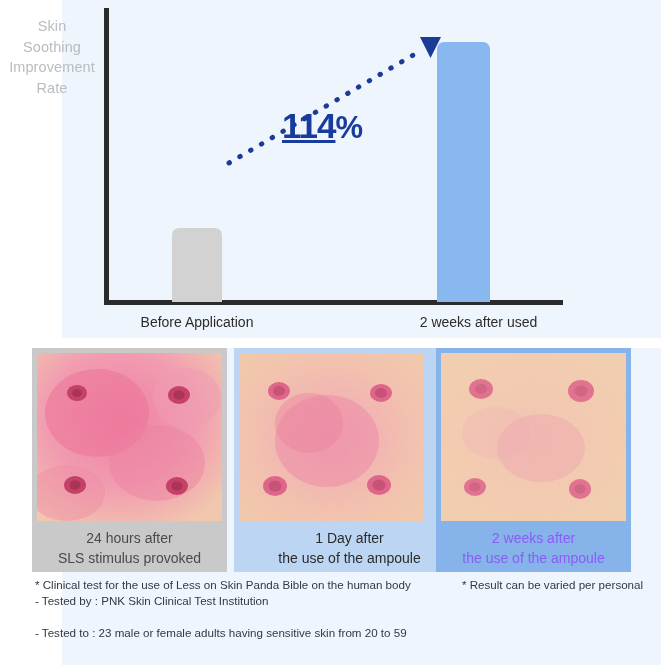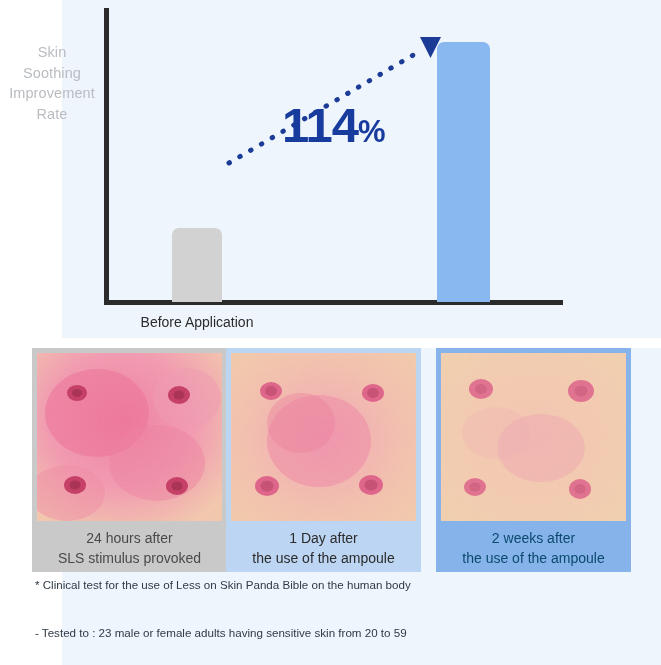--- a/index.html
+++ b/index.html
@@ -18,21 +18,21 @@
   .bg-white-strip{
     position:absolute;left:0;top:0;width:62px;height:665px;background:#ffffff;
   }
   .photo-gap{
     position:absolute;left:62px;top:338px;width:599px;height:10px;background:#ffffff;
   }
 
   
   .chart{position:absolute;left:0;top:0;width:661px;height:338px;}
   .y-axis-label{
-    position:absolute;left:4px;top:42px;width:96px;
+    position:absolute;left:4px;top:16px;width:96px;
     text-align:center;
     font-size:14.5px;line-height:20.5px;color:#b9bcc0;
     letter-spacing:0.1px;
     white-space:pre-line;
   }
   .axis-v{
     position:absolute;left:104px;top:8px;width:5px;height:297px;background:#2b2b2b;
   }
   .axis-h{
     position:absolute;left:104px;top:300px;width:459px;height:5px;background:#2b2b2b;
@@ -44,55 +44,55 @@
   .bar-after{
     left:437px;top:42px;width:53px;height:260px;background:#89b7ef;
   }
   .dotline{position:absolute;left:215px;top:28px;width:230px;height:150px;}
   .pct{
     position:absolute;left:282px;top:101px;
     color:#183b9e;font-weight:bold;
     font-family:"Liberation Sans", sans-serif;
     white-space:nowrap;
   }
-  .pct .num{font-size:49px;letter-spacing:-1px;line-height:49px;vertical-align:baseline;}
+  .pct .num{font-size:35px;letter-spacing:-1px;line-height:49px;vertical-align:baseline;text-decoration:underline;}
   .pct .sym{font-size:31px;line-height:49px;vertical-align:baseline;}
   .xtick{
     position:absolute;top:314px;
     font-size:14px;color:#2c2c2c;text-align:center;white-space:nowrap;
   }
   .xtick-1{left:96px;width:202px;}
   .xtick-2{left:367px;width:223px;}
 
   
   .panels{position:absolute;left:0;top:348px;width:661px;height:227px;}
   .panel{position:absolute;top:0;width:195px;height:224px;}
   .panel-1{left:32px;}
-  .panel-2{left:226px;}
+  .panel-2{left:234px;padding-left:36px;}
   .panel-3{left:436px;}
   .panel .frame{
     position:absolute;left:0;top:0;width:100%;height:100%;
     box-sizing:border-box;
   }
   .panel-1 .frame{background:#c9c9c9;border:0;}
   .panel-2 .frame{background:#bcd5f2;border:0;}
   .panel-3 .frame{background:#85b3ea;border:0;}
   .photo{
     position:absolute;left:5px;top:5px;width:185px;height:168px;
     overflow:hidden;
   }
   .skin{position:absolute;left:0;top:0;width:100%;height:100%;}
   .caption{
     position:absolute;left:0;right:0;bottom:4px;
     text-align:center;font-size:14px;line-height:20px;
     white-space:pre-line;
   }
   .panel-1 .caption{color:#4a4a4a;}
   .panel-2 .caption{color:#2b2b2b;}
-  .panel-3 .caption{color:#0c4a6e;}
+  .panel-3 .caption{color:#8b5cf6;}
 
   
   .notes{
     position:absolute;left:0;top:578px;width:563px;height:87px;
   }
   .note{
     position:absolute;left:35px;
     font-size:11.6px;color:#2f3a46;white-space:nowrap;
     font-family:"Liberation Sans", sans-serif;
   }
@@ -126,20 +126,21 @@
     <svg class="dotline" viewBox="0 0 230 150">
       <line x1="14" y1="135" x2="200" y2="26" stroke="#1b3b96" stroke-width="5" stroke-linecap="round" stroke-dasharray="0.5 12"></line>
       <polygon points="205,9 226,9 215.5,30" fill="#1b3b96"></polygon>
     </svg>
 
     <div class="pct">
       <span class="num">114</span><span class="sym">%</span>
     </div>
 
     <div class="xtick xtick-1">Before Application</div>
+    <div class="xtick xtick-2">2 weeks after used</div>
   </div>
 
   <div class="photo-gap"></div>
 
   <div class="panels">
 
     <div class="panel panel-1">
       <div class="frame"></div>
       <div class="photo">
         <svg class="skin" viewBox="0 0 185 168" preserveAspectRatio="none">
@@ -261,16 +262,18 @@
           <rect width="185" height="168" fill="#ffffff" filter="url(#grain3)" opacity="0.5"></rect>
         </svg>
       </div>
       <div class="caption">2 weeks after
 the use of the ampoule</div>
     </div>
   </div>
 
   <div class="notes">
     <div class="note note-0">* Clinical test for the use of Less on Skin Panda Bible on the human body</div>
+    <div class="note note-1">- Tested by : PNK Skin Clinical Test Institution</div>
     <div class="note note-3">- Tested to : 23 male or female adults having sensitive skin from 20 to 59</div>
+    <div class="note-right">* Result can be varied per personal</div>
   </div>
 
 </div>
 
 </body></html>

